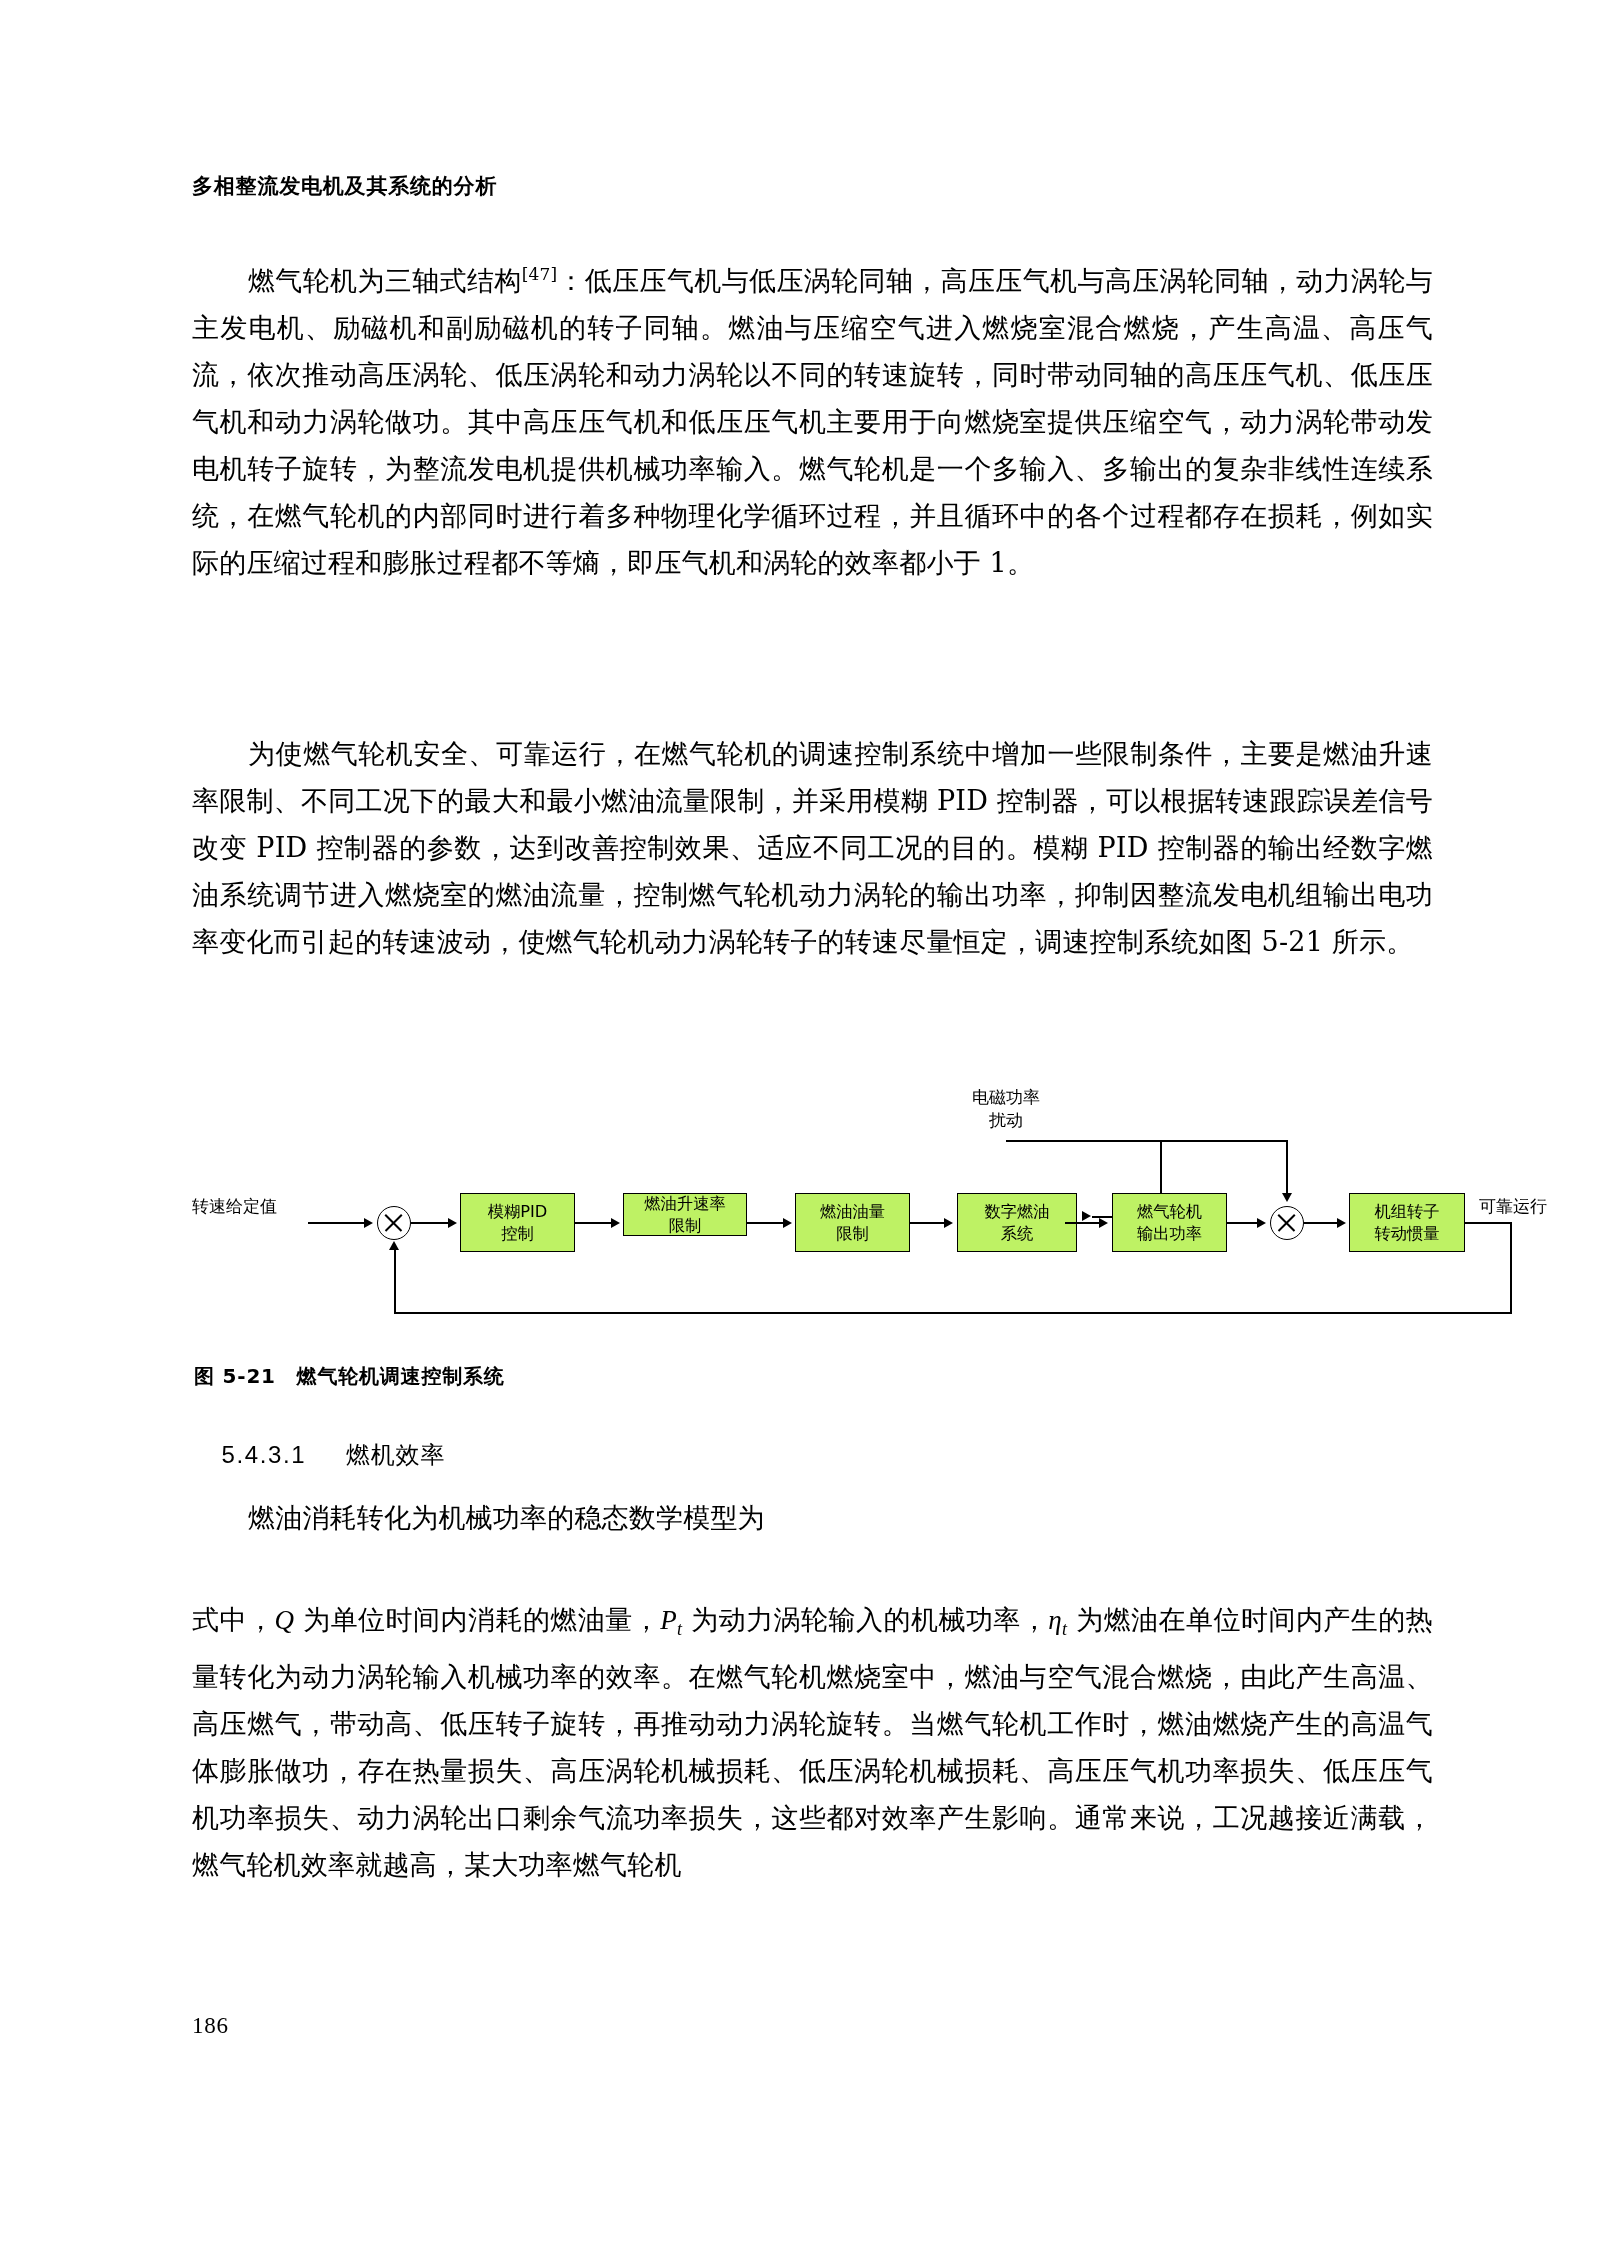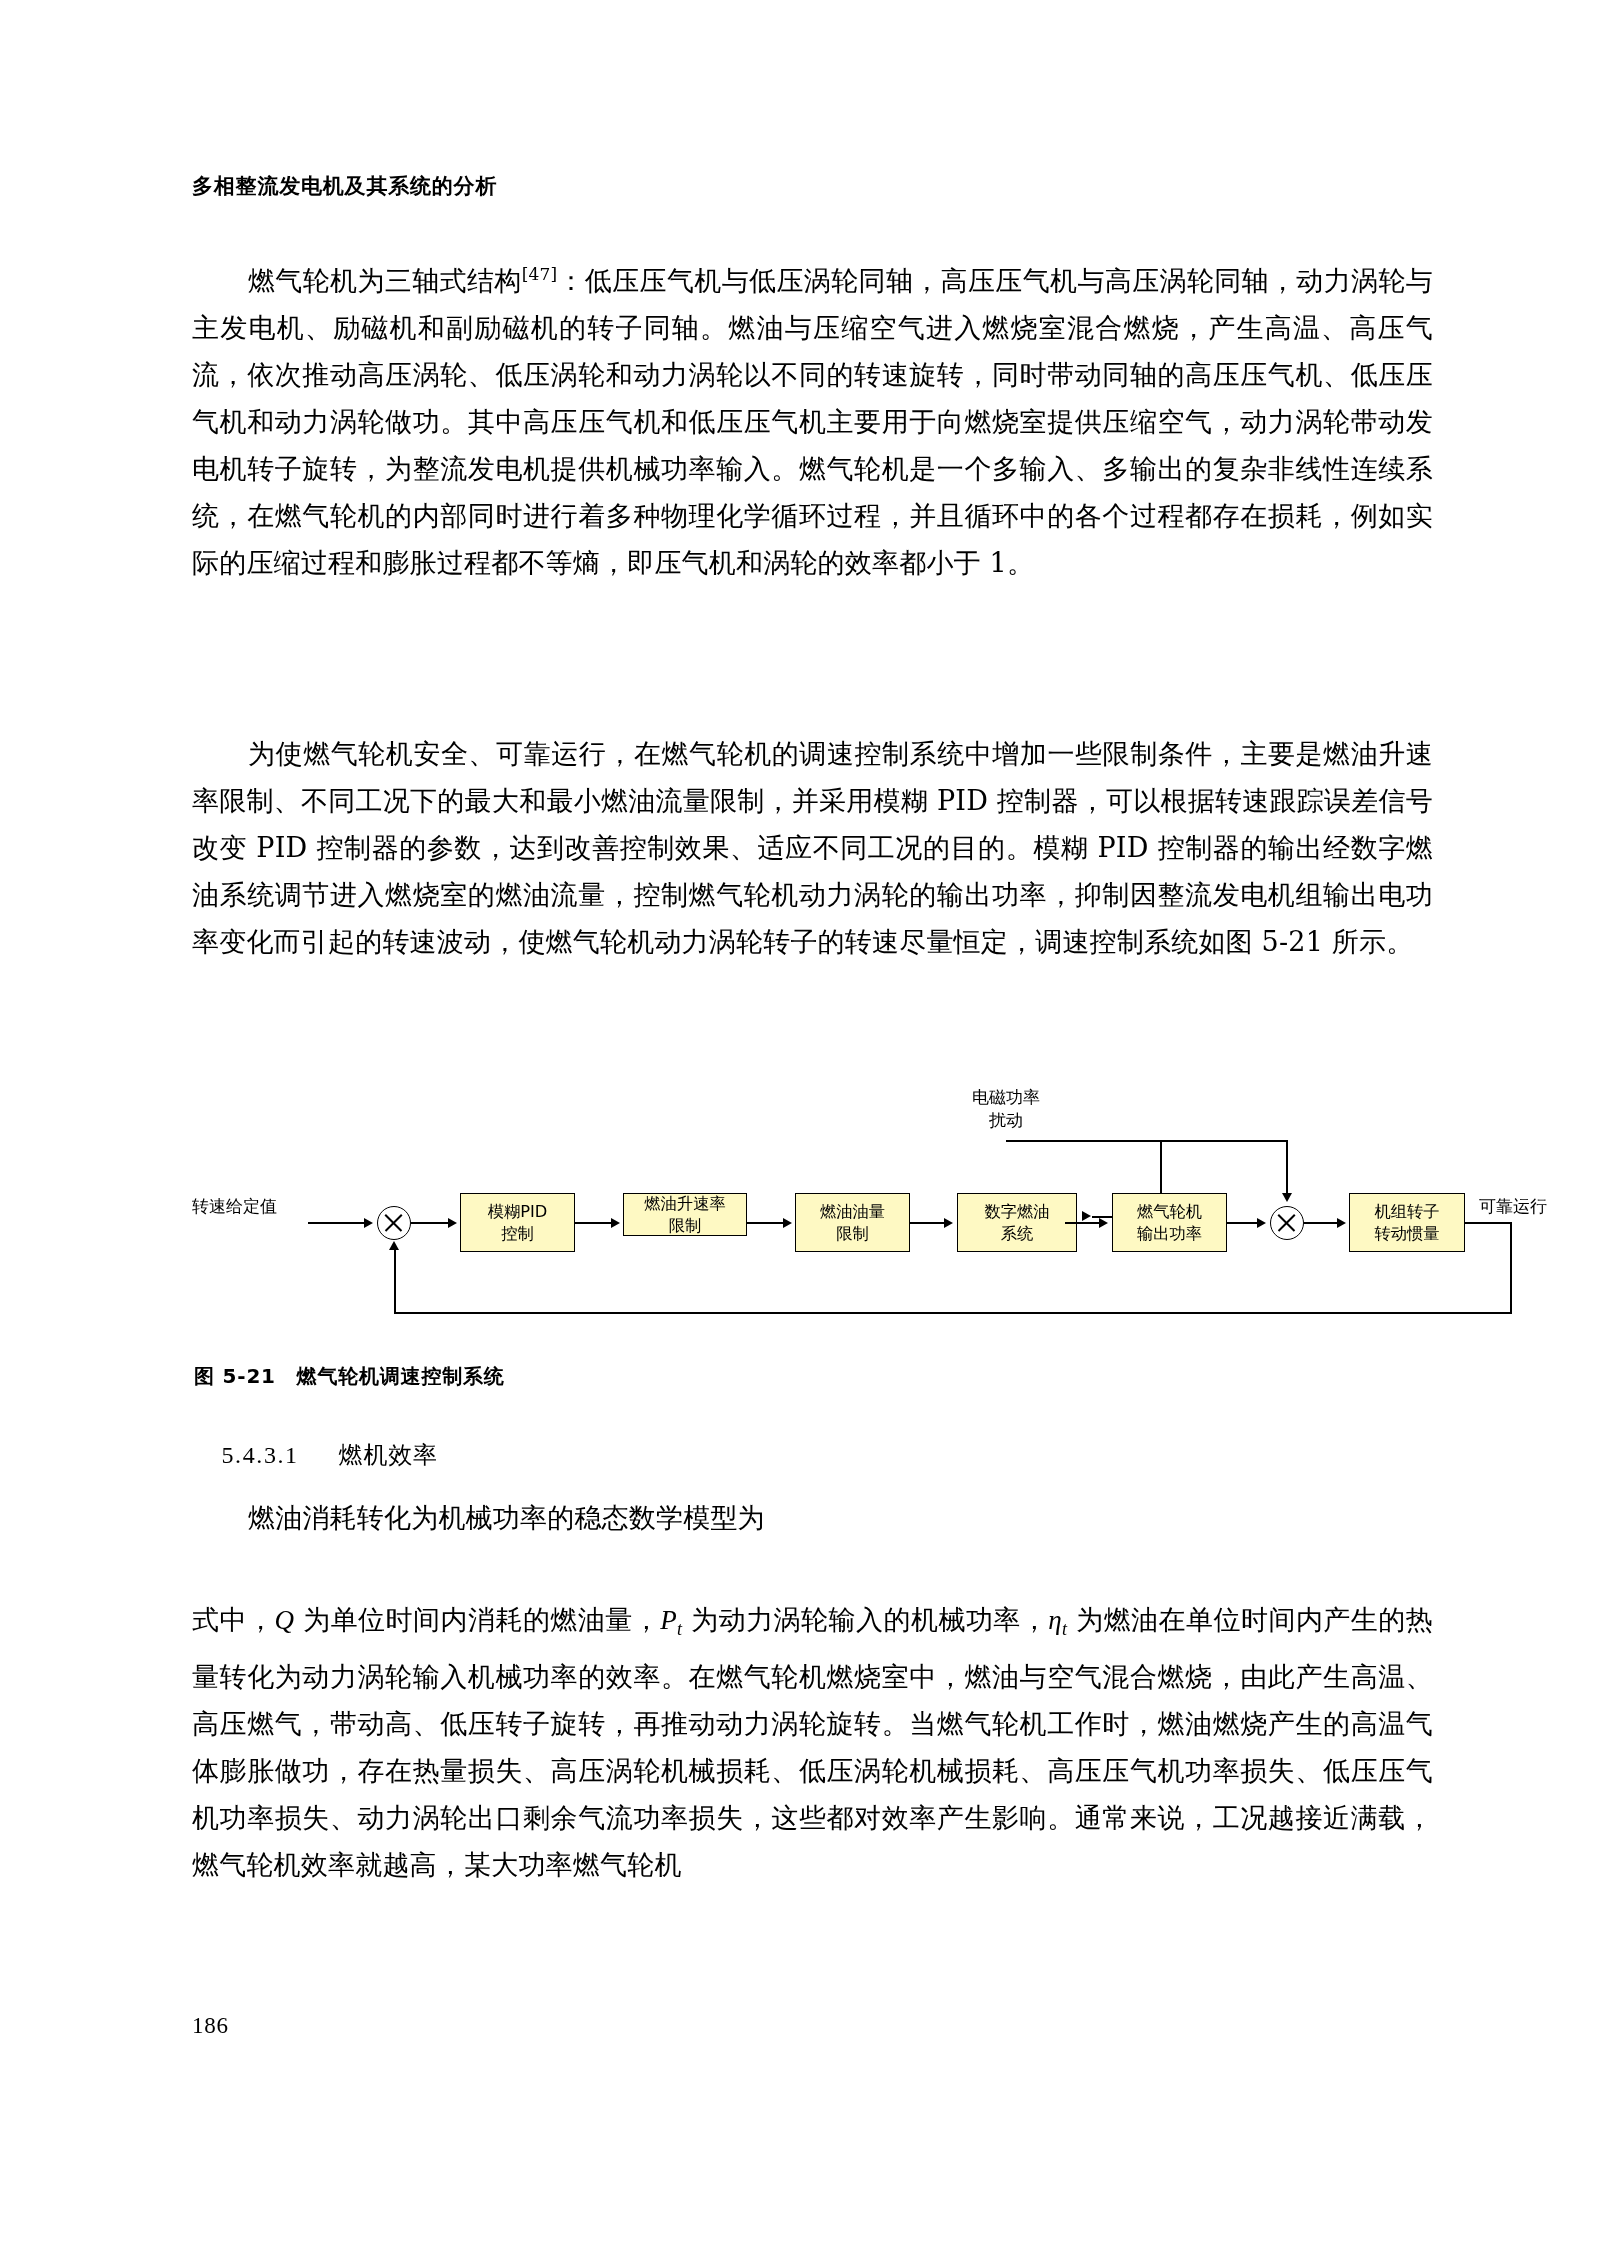--- a/index.html
+++ b/index.html
@@ -85,21 +85,21 @@
     position: absolute;
     border: 1.6px solid #000;
     box-sizing: border-box;
     font-family: "DejaVu Sans", sans-serif;
     font-size: 16.3px;
     line-height: 22px;
     text-align: center;
     display: flex;
     align-items: center;
     justify-content: center;
-    background: #fef9c3;
+    background: #bef264;
     padding: 1.6px;
   }
   .sum {
     position: absolute;
     width: 34px;
     height: 34px;
     border: 1.6px solid #000;
     border-radius: 50%;
     box-sizing: border-box;
     background: #fff;
@@ -170,21 +170,21 @@
   
   .sec-head {
     position: absolute;
     left: 29.5px;
     top: 1439px;
     font-family: "DejaVu Sans", sans-serif;
     font-size: 24px;
     letter-spacing: 0.8px;
   }
   .sec-head .num {
-    font-family: Liberation Serif, serif;
+    font-family: Liberation Sans, sans-serif;
     letter-spacing: 1.6px;
   }
   .block-p3 {
     position: absolute;
     left: 0;
     top: 1494px;
     width: 1241px;
   }
   .equation {
     position: absolute;

